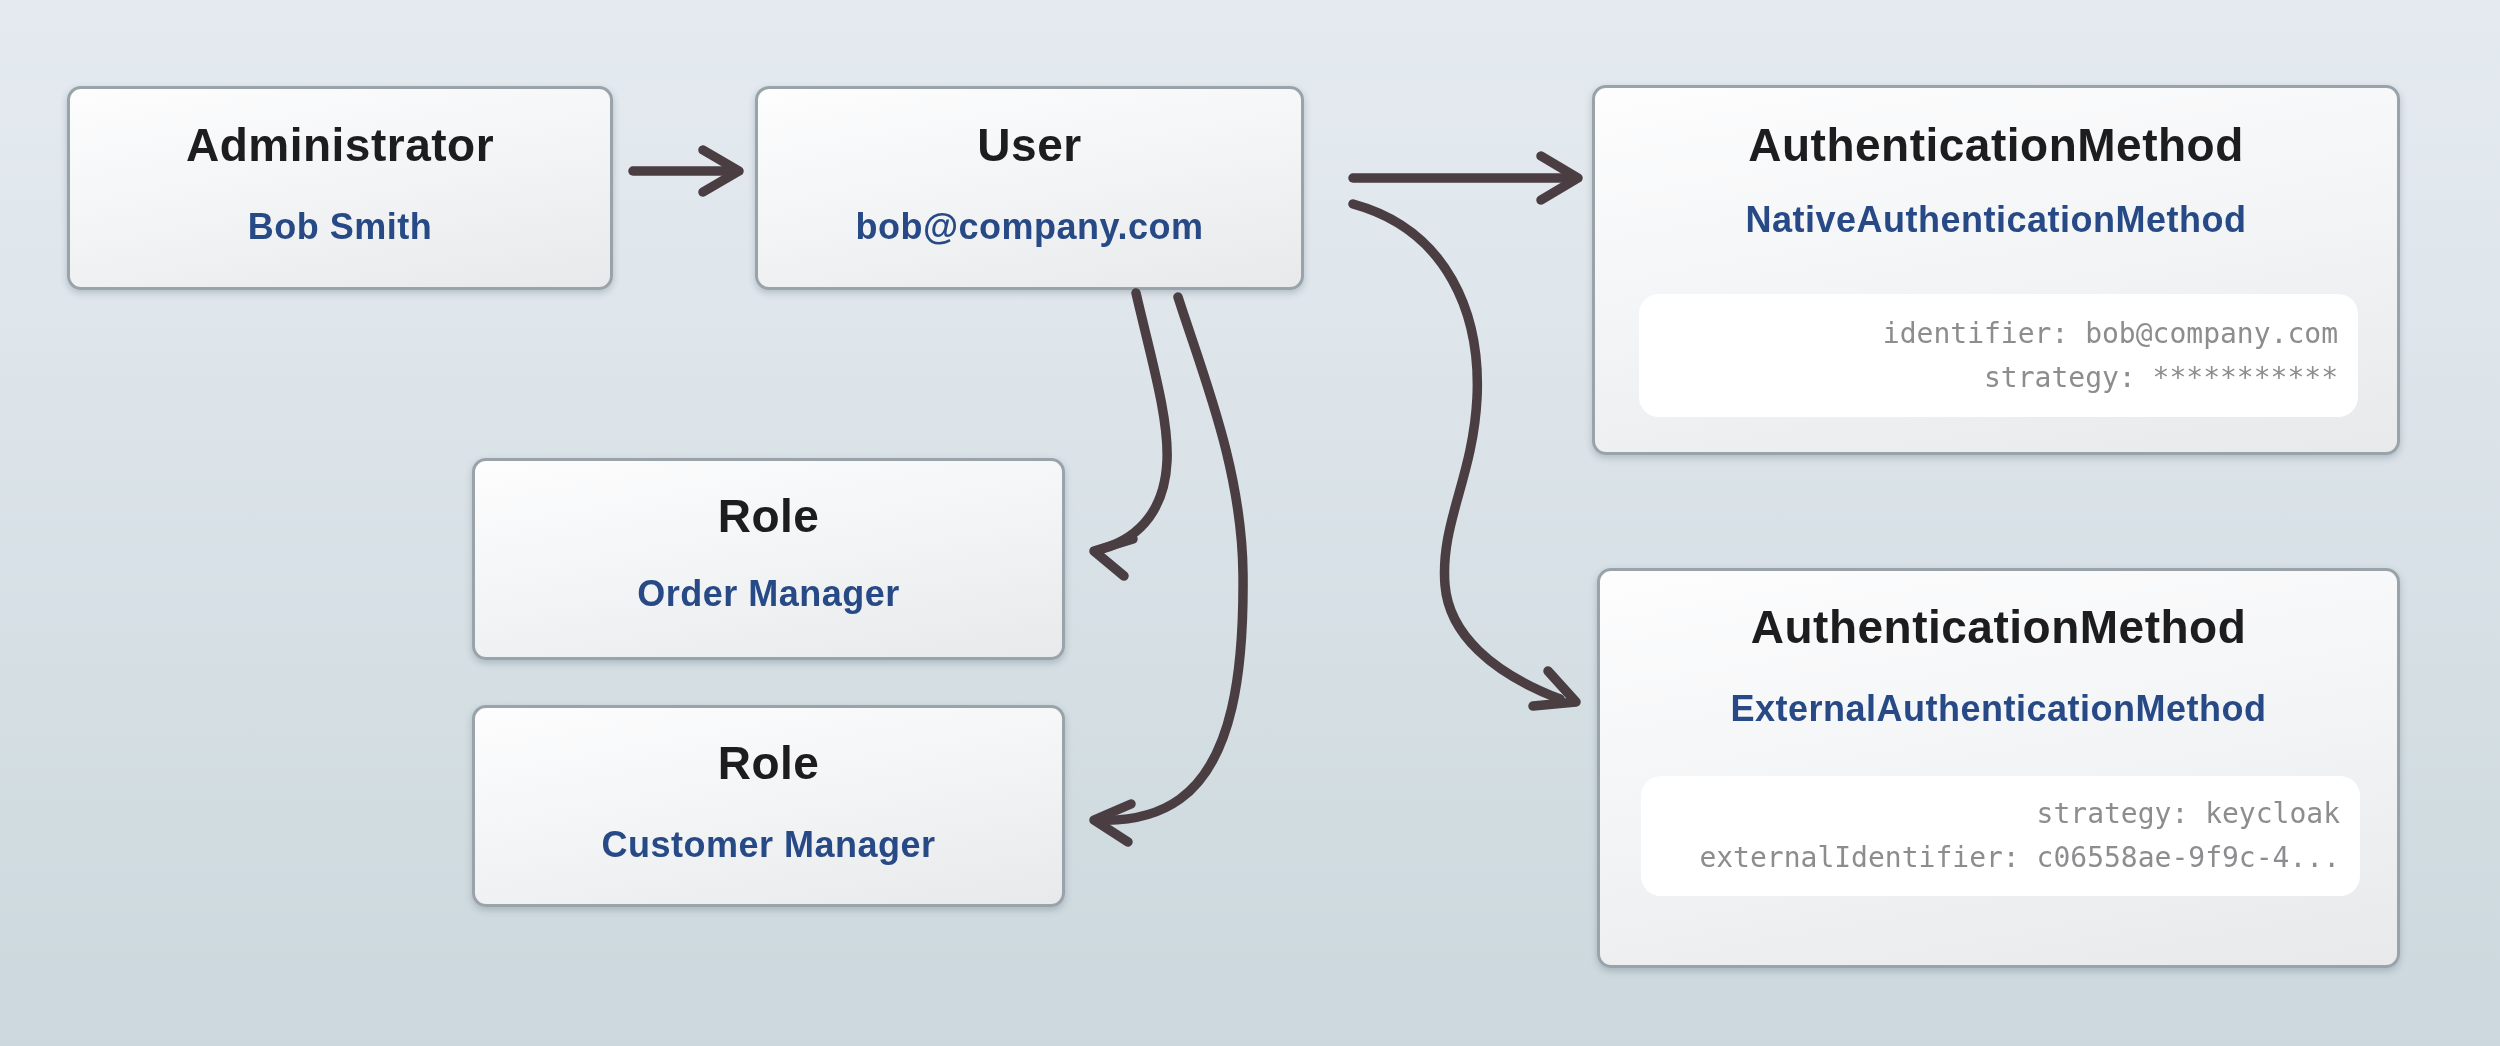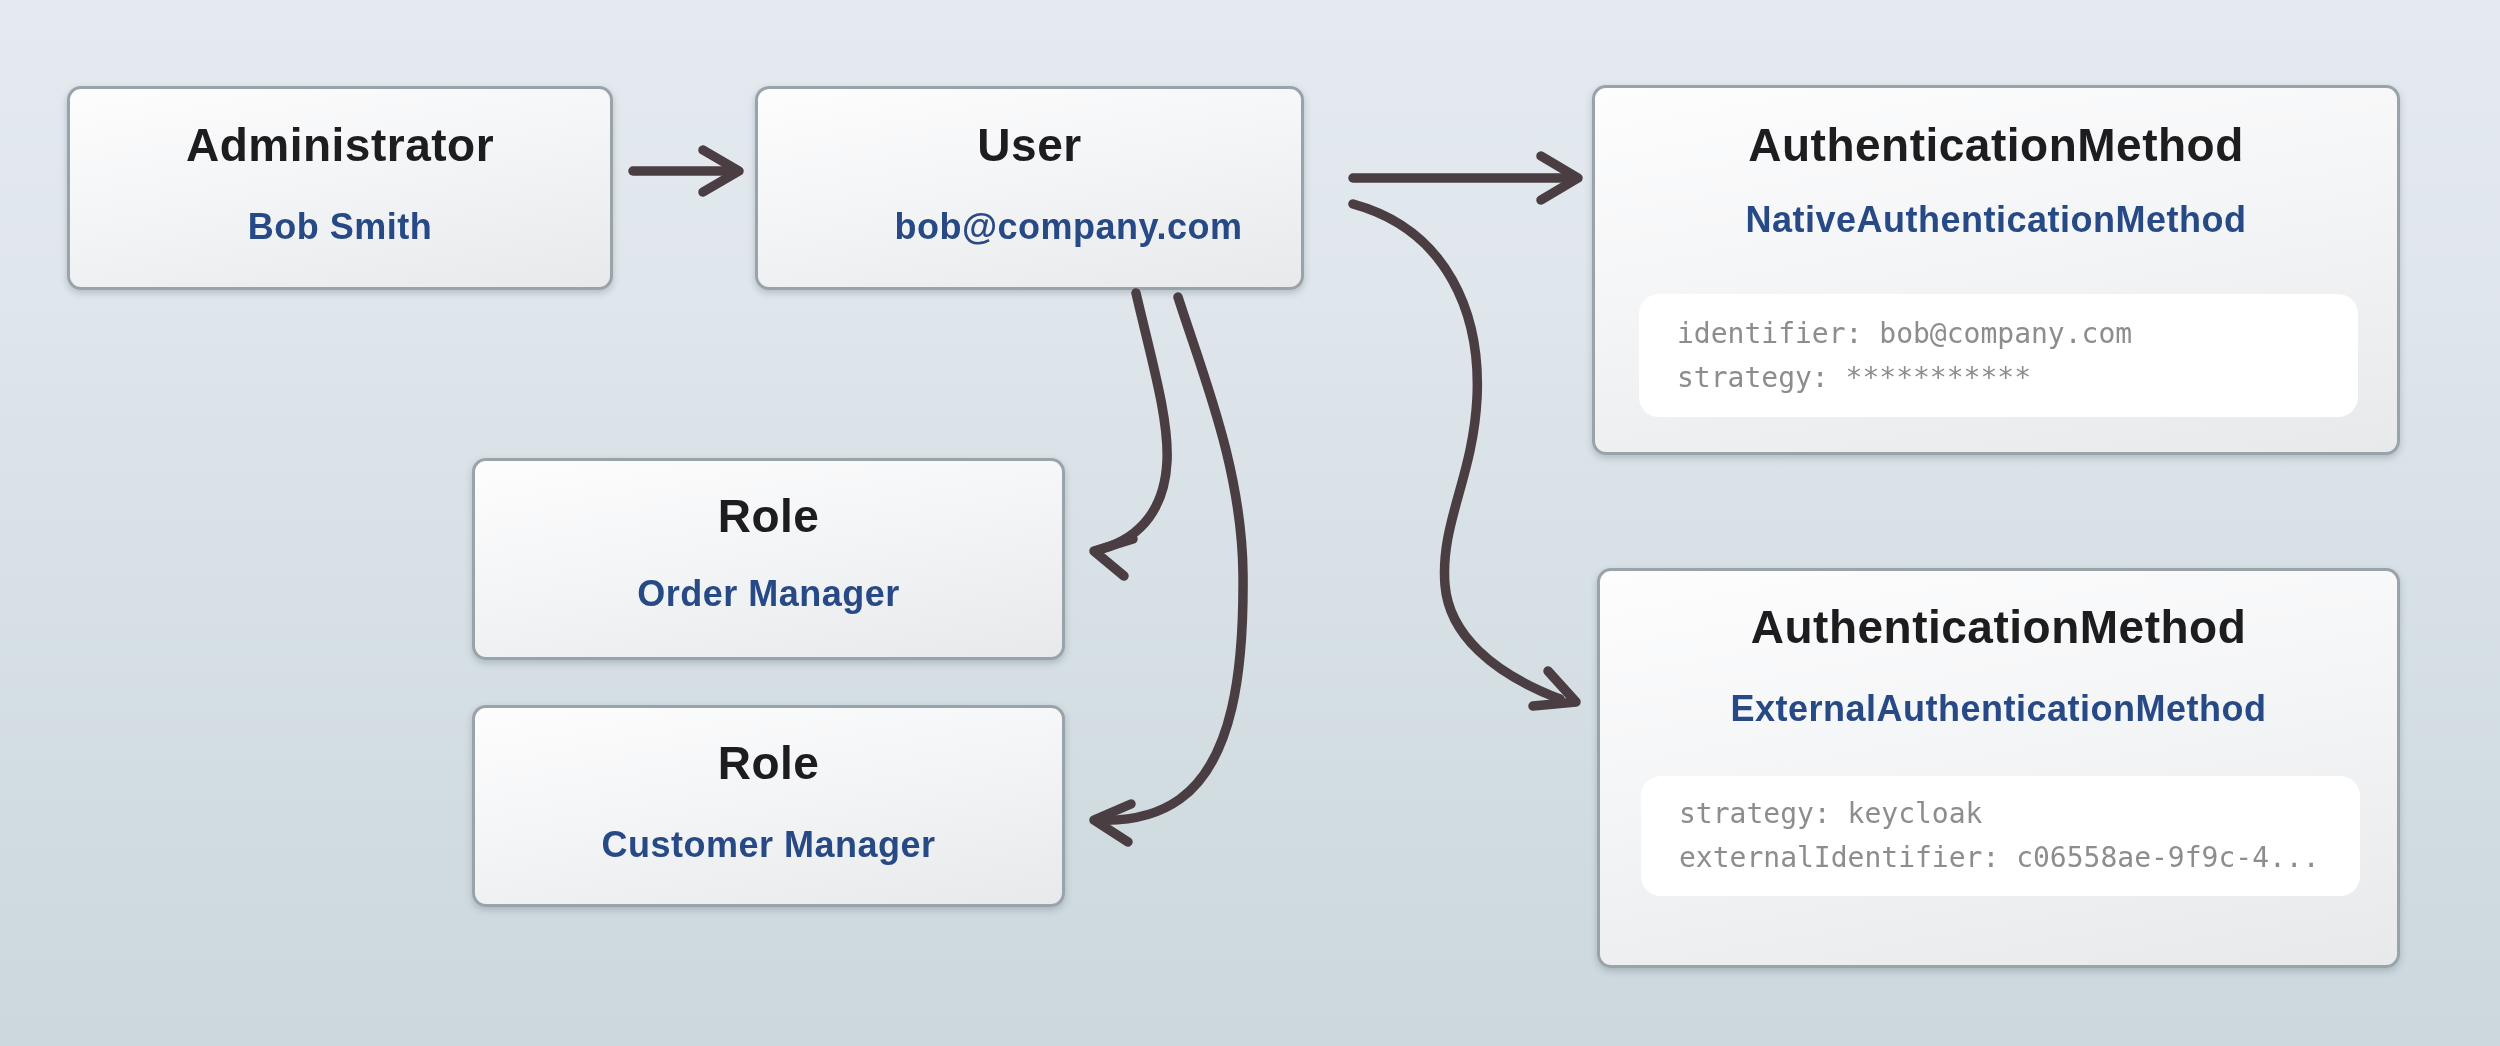--- a/index.html
+++ b/index.html
@@ -51,20 +51,21 @@
     position: absolute;
     box-sizing: border-box;
     background: #ffffff;
     border-radius: 20px;
     display: flex;
     flex-direction: column;
     justify-content: center;
     gap: 12px;
     padding-left: 38px;
     padding-right: 20px;
+    align-items: flex-end;
   }
   .attr-line {
     font-family: "DejaVu Sans Mono", "Liberation Mono", monospace;
     font-size: 28px;
     line-height: 32px;
     color: #8d8d90;
     white-space: nowrap;
     overflow: hidden;
   }
   .edges {
@@ -105,21 +106,21 @@
     <path class="edge" d="M 1131 804 L 1094 820 L 1128 842"></path>
   </svg>
 
   <div class="node" style="left:67px; top:86px; width:546px; height:204px;">
     <div class="node-title" style="top:56px;">Administrator</div>
     <div class="node-value" style="top:138px;">Bob Smith</div>
   </div>
 
   <div class="node" style="left:755px; top:86px; width:549px; height:204px;text-decoration:underline;">
     <div class="node-title" style="top:56px;">User</div>
-    <div class="node-value" style="top:138px;padding-left:39px;">bob@company.com</div>
+    <div class="node-value" style="top:138px;">bob@company.com</div>
   </div>
 
   <div class="node" style="left:1592px; top:85px; width:808px; height:370px;">
     <div class="node-title" style="top:57px;">AuthenticationMethod</div>
     <div class="node-value" style="top:132px;">NativeAuthenticationMethod</div>
     <div class="attr-panel" style="left:44px; top:206px; width:719px; height:123px;">
       <div class="attr-line">identifier: bob@company.com</div>
       <div class="attr-line">strategy: ***********</div>
     </div>
   </div>

